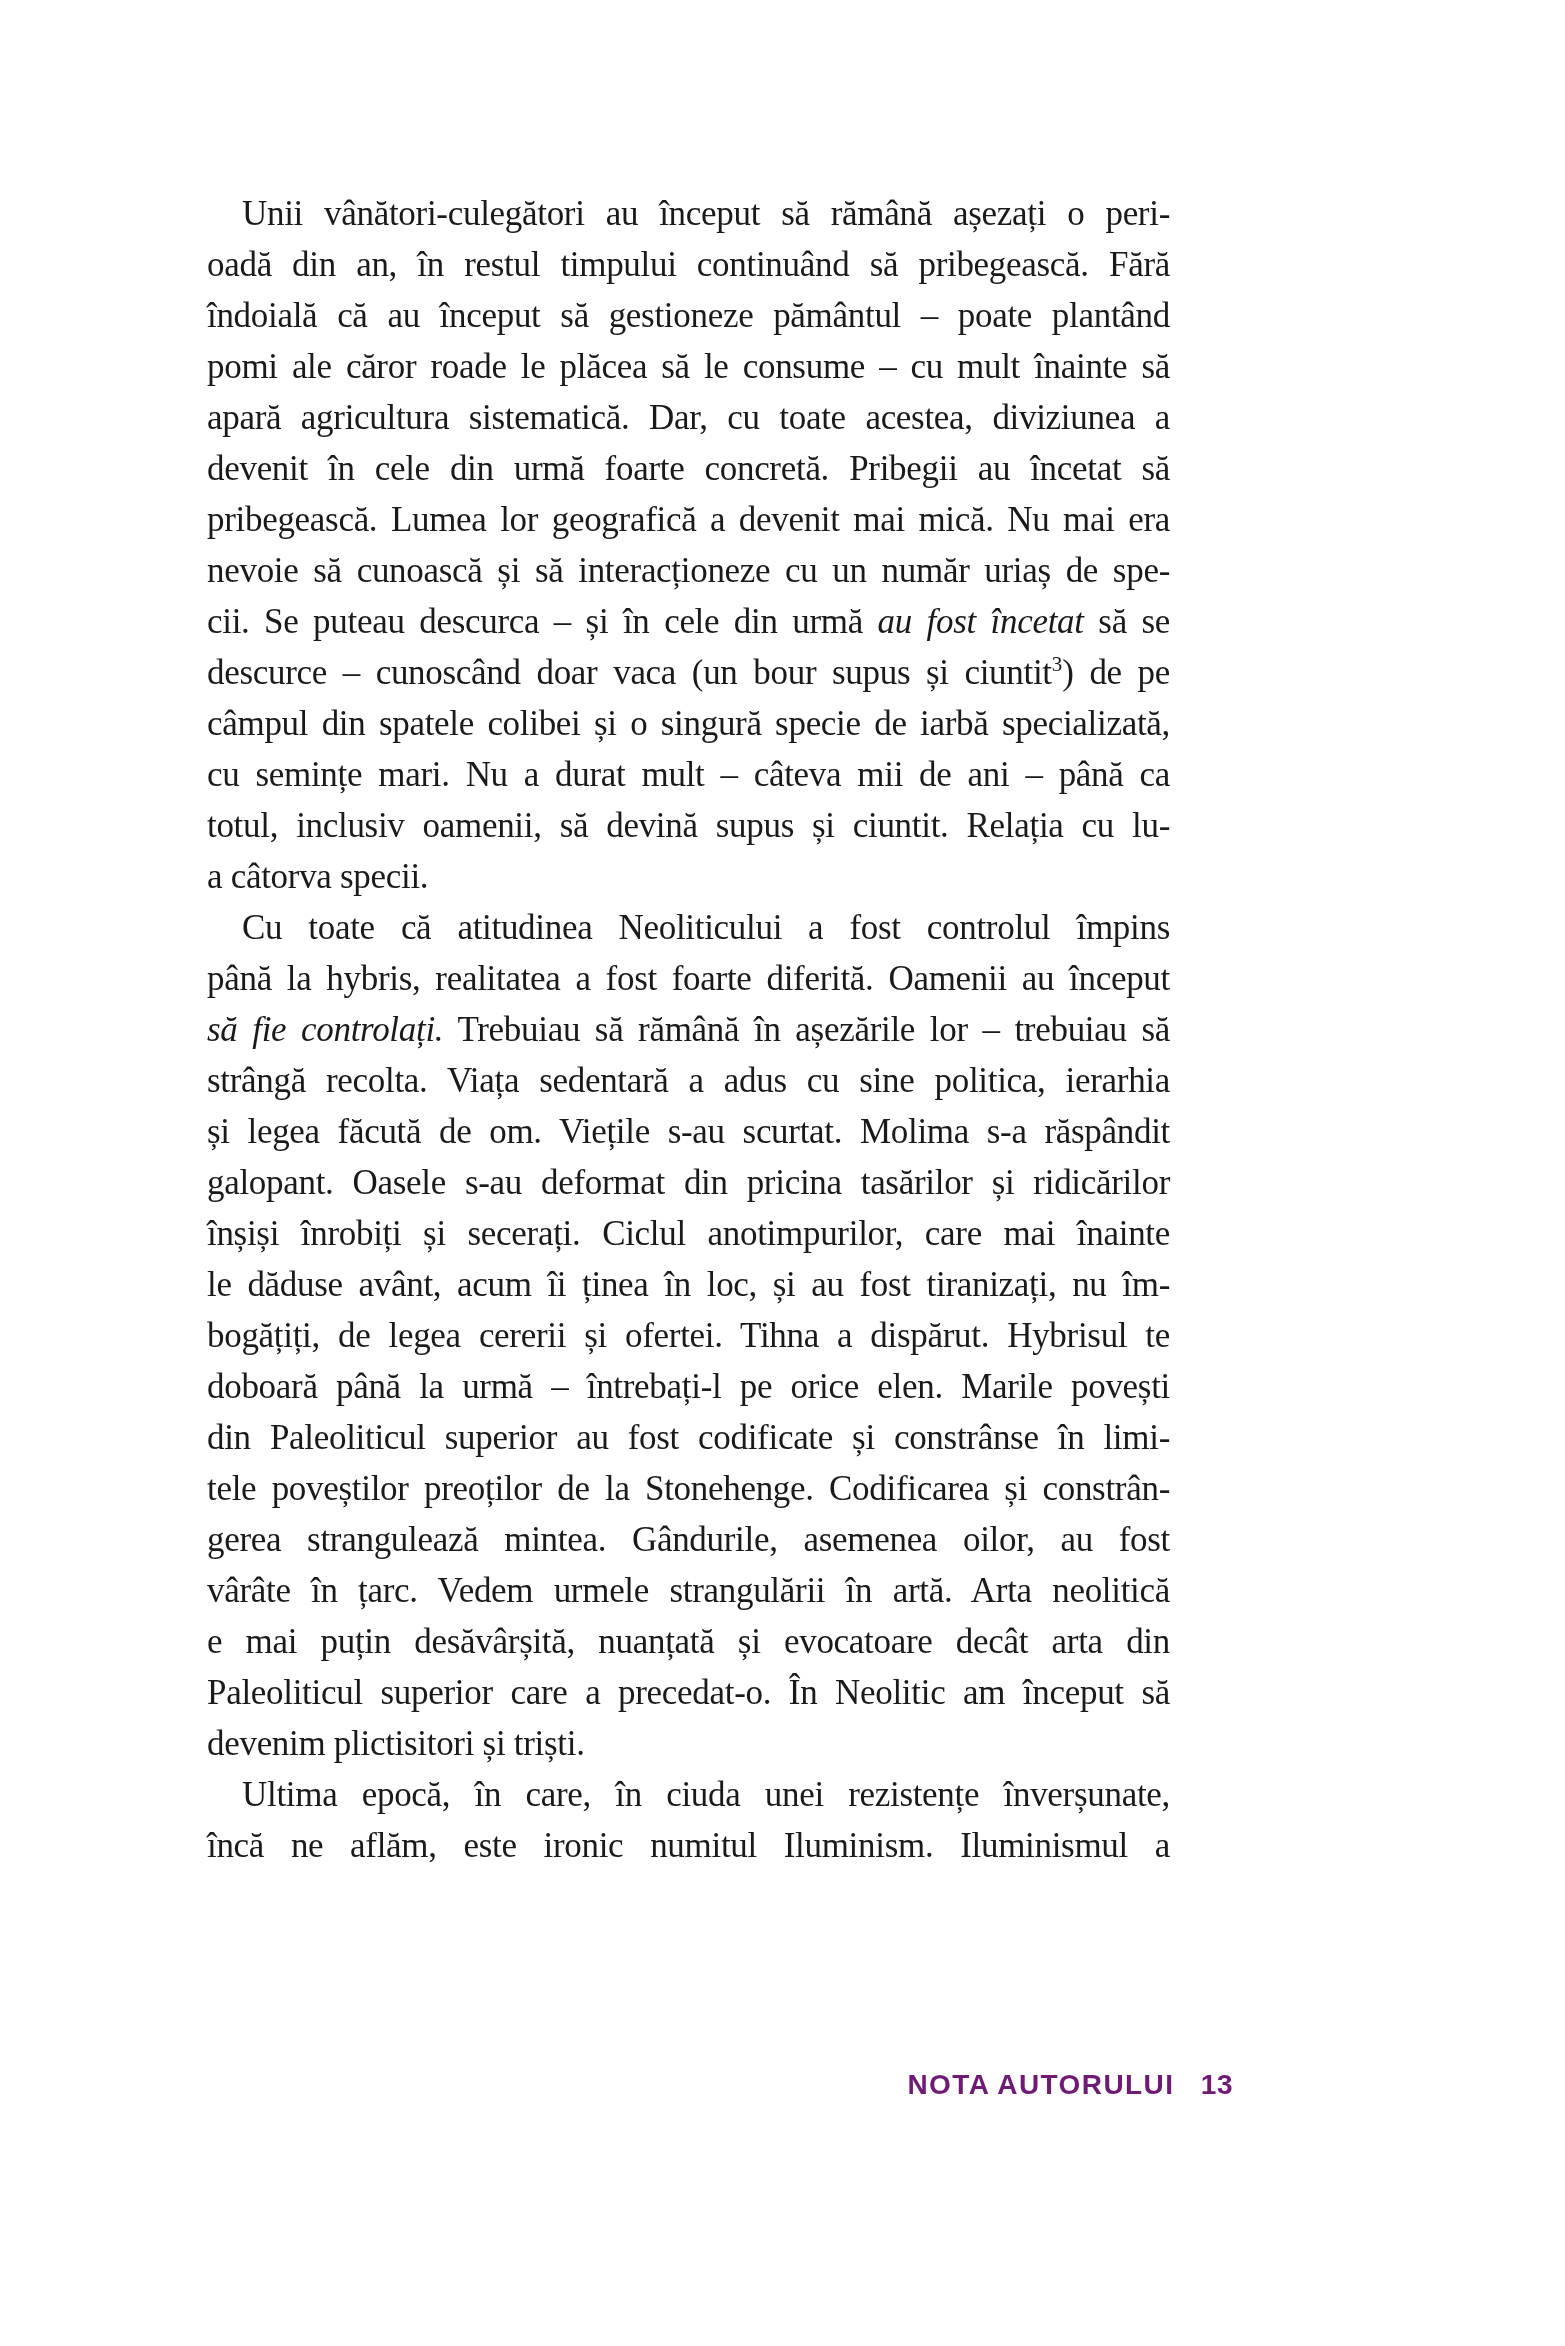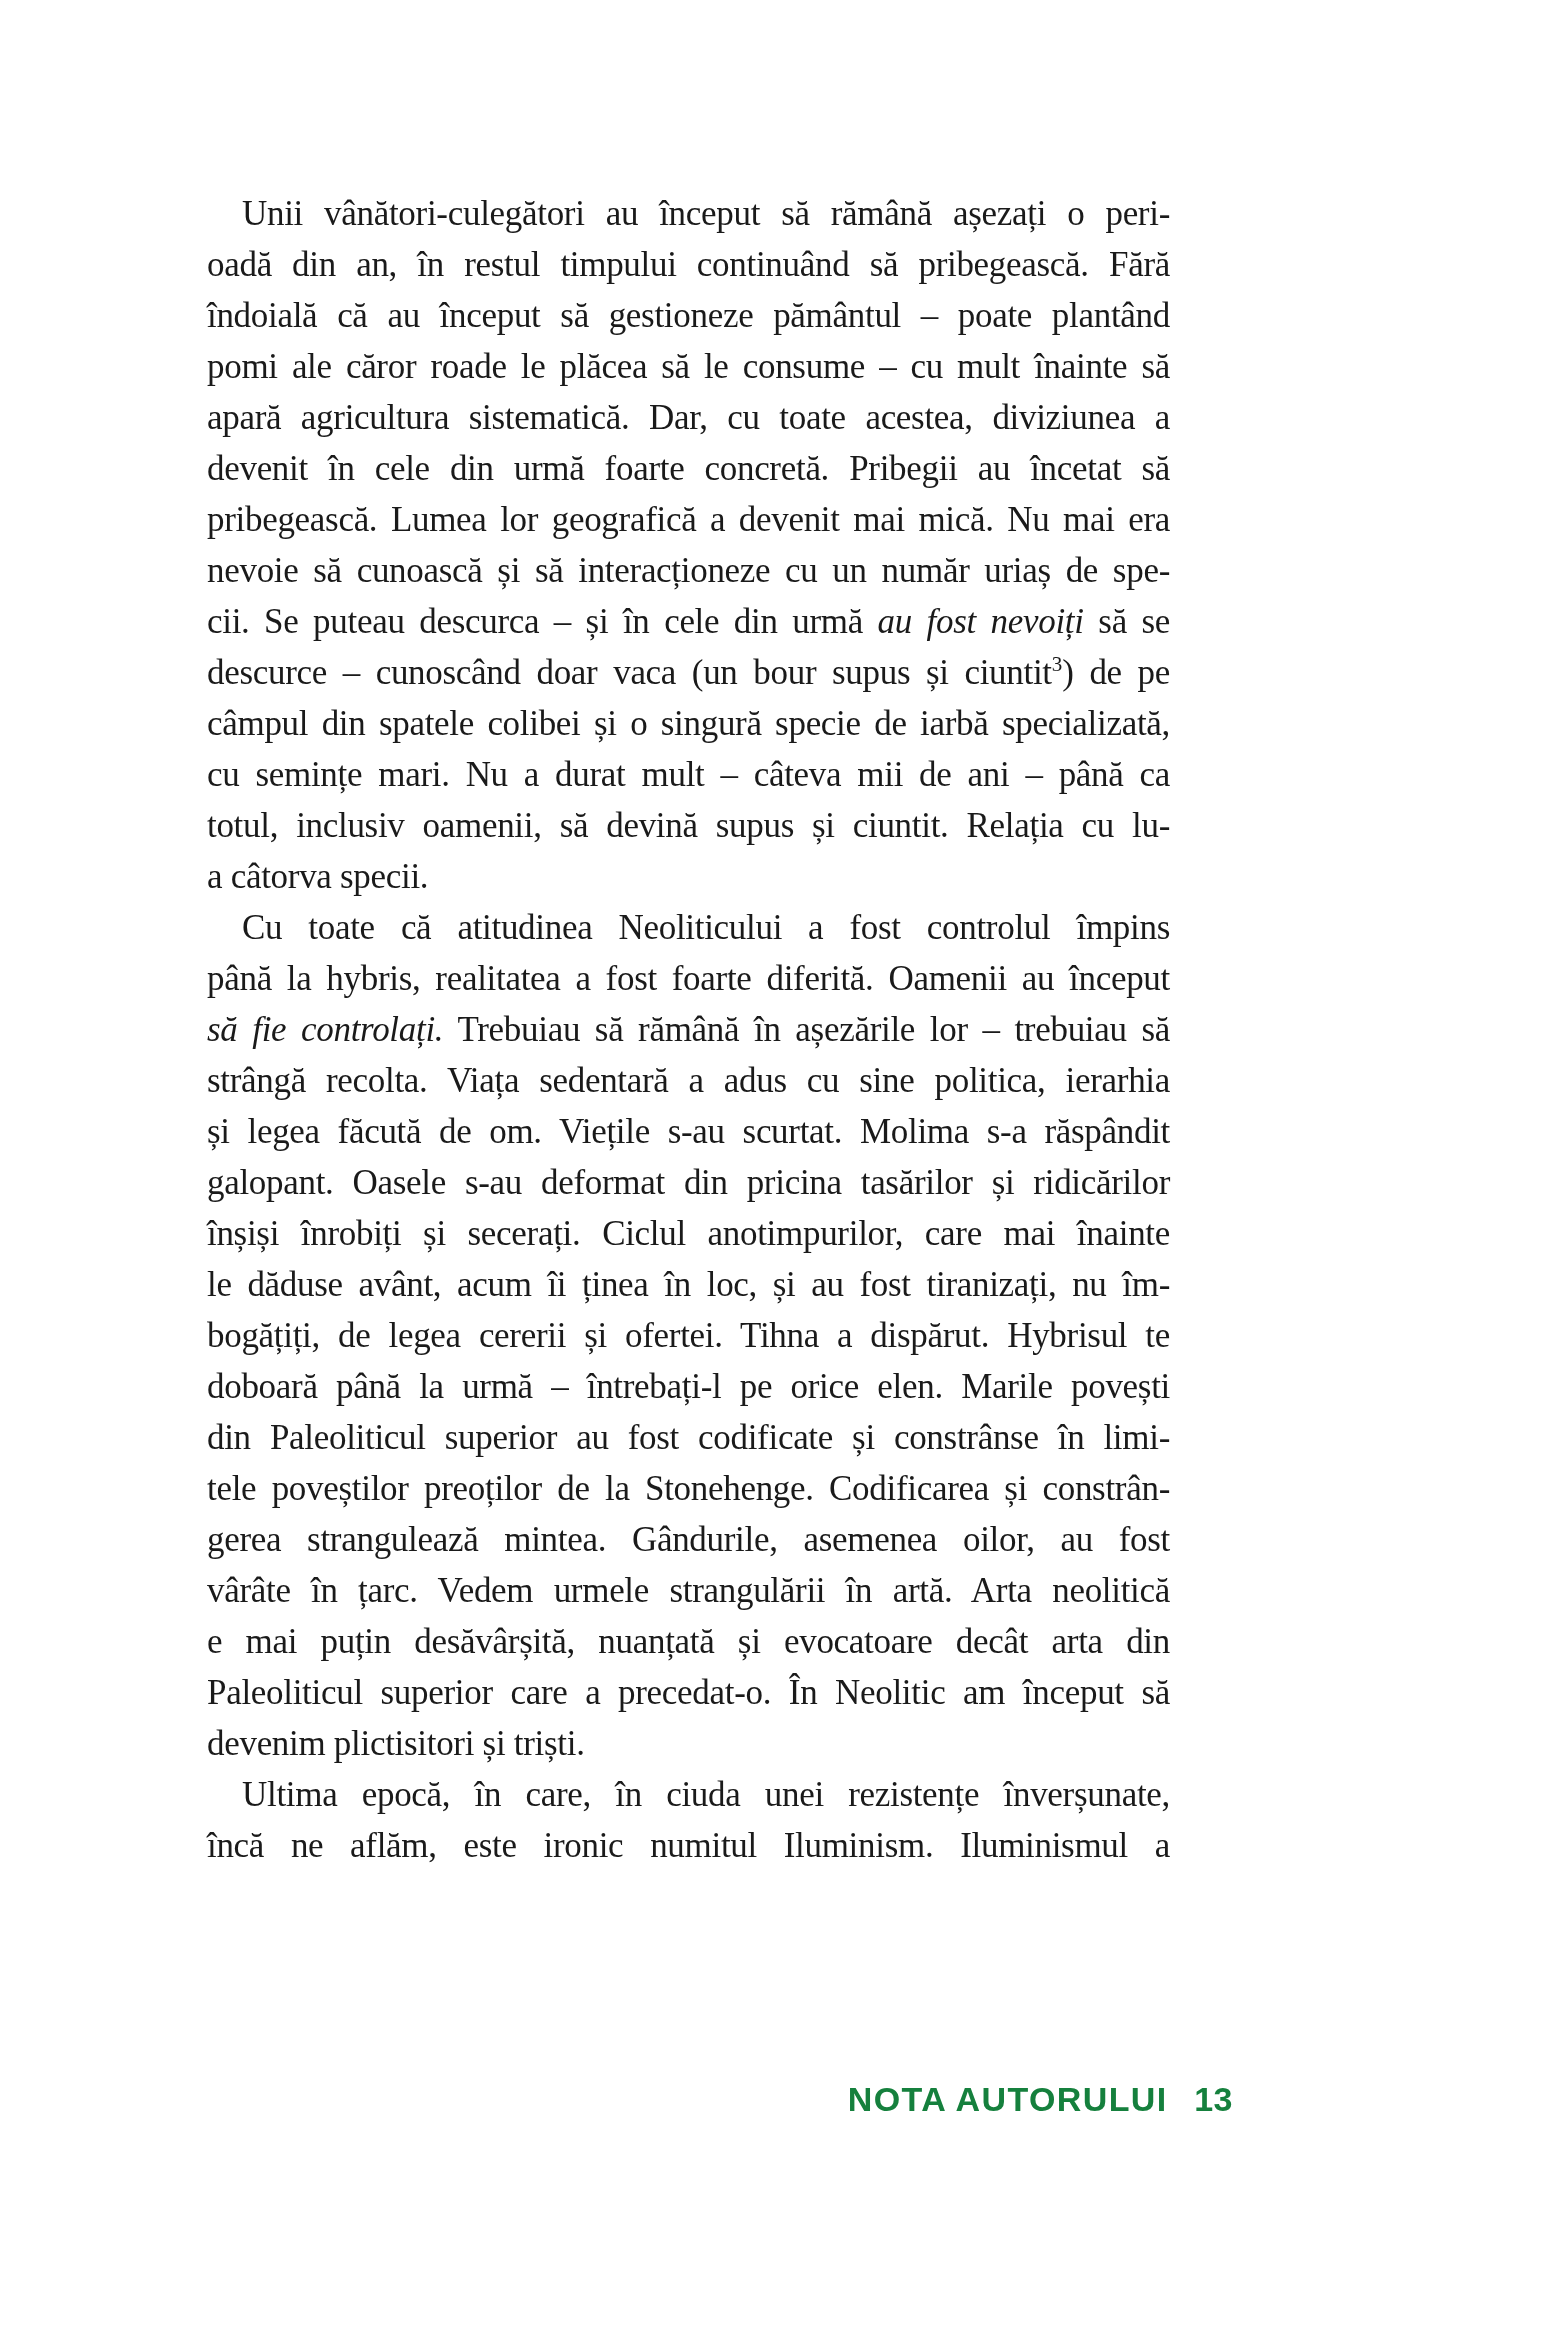--- a/index.html
+++ b/index.html
@@ -41,45 +41,44 @@
   .sup {
     font-size: 0.6em;
     vertical-align: super;
     line-height: 0;
     letter-spacing: 0;
   }
   .footer {
     position: absolute;
     top: 2069px;
     right: 332px;
-    color: #15803d;
+    color: #701a75;
     font-family: "Liberation Sans", "DejaVu Sans", sans-serif;
     font-weight: 700;
-    font-size: 34px;
+    font-size: 28px;
     letter-spacing: 1.4px;
     white-space: nowrap;
-    margin-top: 11px;
   }
   .pagenum { margin-left: 26.5px; letter-spacing: 0.5px; }
 </style>
 </head>
 <body>
 
 <div class="page">
   <div class="text-block">
       <div class="para">
         <div class="line"><span>Unii vânători-culegători au început să rămână așezați o peri-</span></div>
         <div class="line"><span>oadă din an, în restul timpului continuând să pribegească. Fără</span></div>
         <div class="line"><span>îndoială că au început să gestioneze pământul – poate plantând</span></div>
         <div class="line"><span>pomi ale căror roade le plăcea să le consume – cu mult înainte să</span></div>
         <div class="line"><span>apară agricultura sistematică. Dar, cu toate acestea, diviziunea a</span></div>
         <div class="line"><span>devenit în cele din urmă foarte concretă. Pribegii au încetat să</span></div>
         <div class="line"><span>pribegească. Lumea lor geografică a devenit mai mică. Nu mai era</span></div>
         <div class="line"><span>nevoie să cunoască și să interacționeze cu un număr uriaș de spe-</span></div>
-        <div class="line"><span>cii. Se puteau descurca – și în cele din urmă </span><span class="it">au fost nevoiți</span><span> să se</span></div>
+        <div class="line"><span>cii. Se puteau descurca – și în cele din urmă </span><span class="it">au fost încetat</span><span> să se</span></div>
         <div class="line"><span>descurce – cunoscând doar vaca (un bour supus și ciuntit</span><span class="sup">3</span><span>) de pe</span></div>
         <div class="line"><span>câmpul din spatele colibei și o singură specie de iarbă specializată,</span></div>
         <div class="line"><span>cu semințe mari. Nu a durat mult – câteva mii de ani – până ca</span></div>
         <div class="line"><span>totul, inclusiv oamenii, să devină supus și ciuntit. Relația cu lu-</span></div>
         <div class="line no-just"><span>a câtorva specii.</span></div>
       </div>
       <div class="para">
         <div class="line"><span>Cu toate că atitudinea Neoliticului a fost controlul împins</span></div>
         <div class="line"><span>până la hybris, realitatea a fost foarte diferită. Oamenii au început</span></div>
         <div class="line"><span class="it">să fie controlați.</span><span> Trebuiau să rămână în așezările lor – trebuiau să</span></div>

